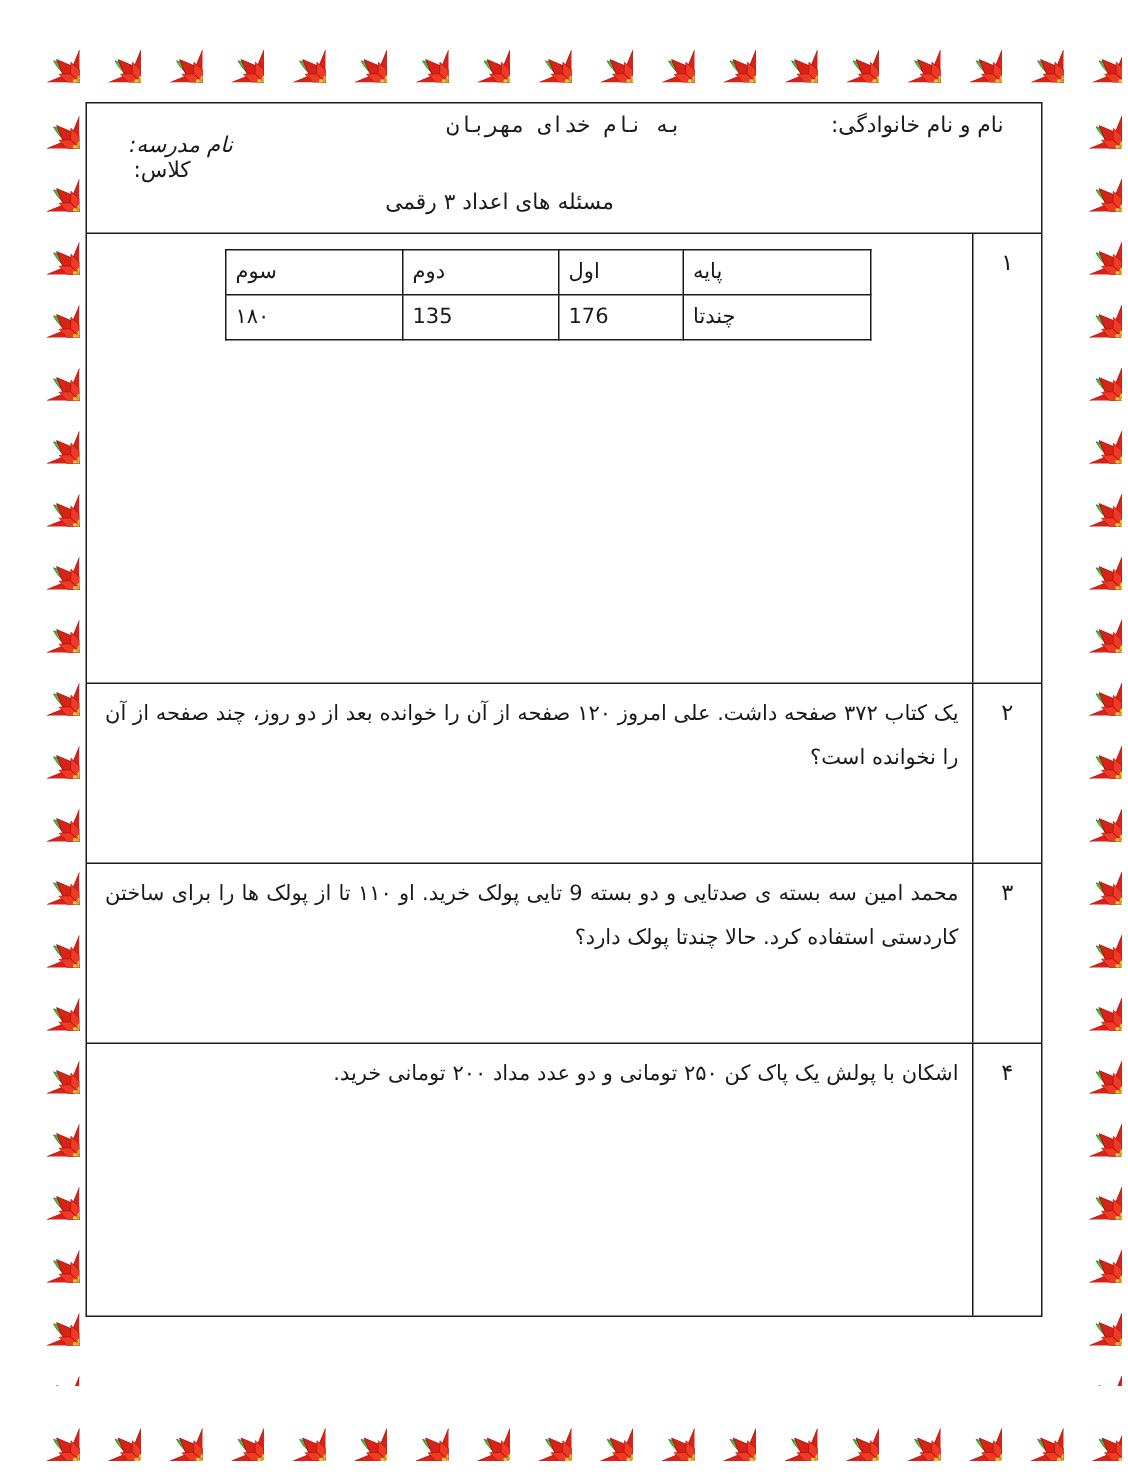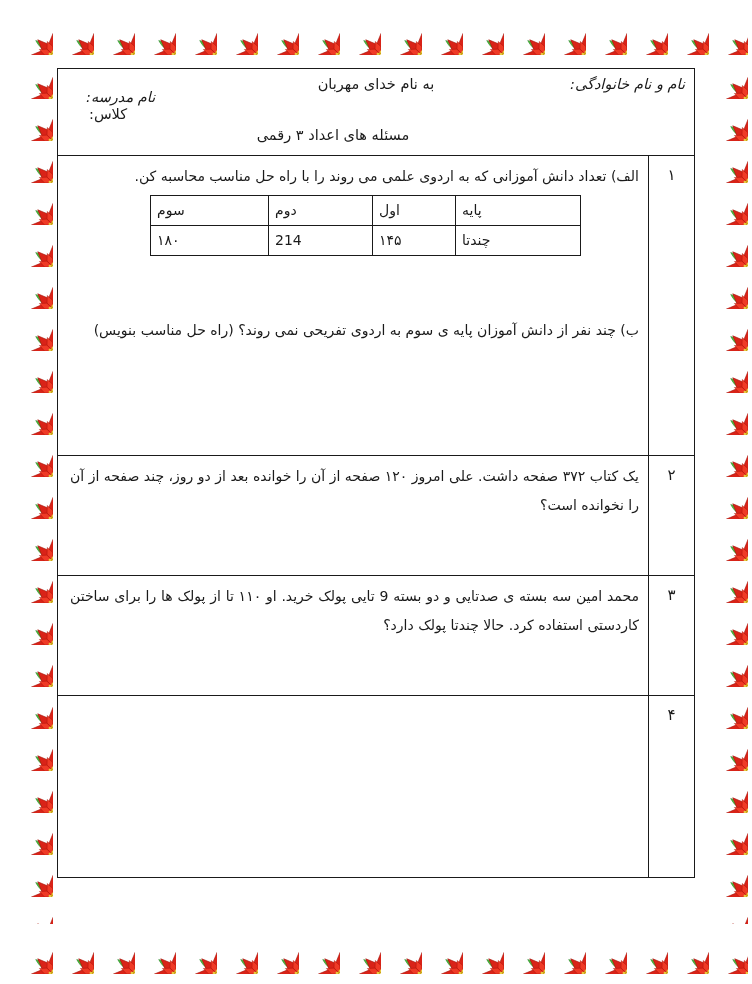--- a/index.html
+++ b/index.html
@@ -37,22 +37,22 @@
     border:1.5px solid var(--ink);
     direction:rtl;
     display:flex;flex-direction:column;
     background:#fff;
   }
   .sheet-header{
     position:relative;flex:0 0 87px;
     border-bottom:1.5px solid var(--ink);
     font-size:14.5px;
   }
-  .hdr-name{position:absolute;top:7px;right:9px;font-style:italic;}
-  .hdr-bismillah{position:absolute;top:7px;left:50%;transform:translateX(-50%);}
+  .hdr-name{position:absolute;top:7px;right:25px;}
+  .hdr-bismillah{position:absolute;top:7px;left:50%;transform:translateX(-50%);font-family:Liberation Mono, monospace;}
   .hdr-school{position:absolute;top:20px;left:28px;font-style:italic;}
   .hdr-class{position:absolute;top:37px;left:31px;}
   .hdr-title{position:absolute;top:58px;left:calc(50% - 43px);transform:translateX(-50%);white-space:nowrap;}
   
   .qrow{display:flex;flex-direction:row;border-bottom:1.5px solid var(--ink);}
   .qrow:last-child{border-bottom:none;flex:1 1 auto;}
   .qrow1{flex:0 0 300px;}
   .qrow2{flex:0 0 120px;}
   .qrow3{flex:0 0 120px;}
   .qnum{
@@ -381,54 +381,53 @@
     <span class="hdr-name">نام و نام خانوادگی:</span>
     <span class="hdr-bismillah">به نام خدای مهربان</span>
     <span class="hdr-school">نام مدرسه:</span>
     <span class="hdr-class">کلاس:</span>
     <span class="hdr-title">مسئله های اعداد ۳ رقمی</span>
   </div>
 
   <div class="qrow qrow1">
     <div class="qnum">۱</div>
     <div class="qcontent">
-      <div class="qline">الف) تعداد دانش آموزانی که به اردوی علمی می روند را با راه حل مناسب محاسبه کن.</div>
       <table class="grade-table">
         <tbody>
           <tr>
             <td class="gt-col-base">پایه</td>
             <td class="gt-col-1">اول</td>
             <td class="gt-col-2">دوم</td>
             <td class="gt-col-3">سوم</td>
           </tr>
           <tr>
             <td>چندتا</td>
-            <td>۱۴۵</td>
-            <td>214</td>
+            <td>176</td>
+            <td>135</td>
             <td>۱۸۰</td>
           </tr>
         </tbody>
       </table>
-      <div class="qline q1-partb">ب) چند نفر از دانش آموزان پایه ی سوم به اردوی تفریحی نمی روند؟ (راه حل مناسب بنویس)</div>
     </div>
   </div>
 
   <div class="qrow qrow2">
     <div class="qnum">۲</div>
     <div class="qcontent">
       <div class="qtext">یک کتاب ۳۷۲ صفحه داشت. علی امروز ۱۲۰ صفحه از آن را خوانده بعد از دو روز، چند صفحه از آن را نخوانده است؟</div>
     </div>
   </div>
 
   <div class="qrow qrow3">
     <div class="qnum">۳</div>
     <div class="qcontent">
       <div class="qtext">محمد امین سه بسته ی صدتایی و دو بسته 9 تایی پولک خرید. او ۱۱۰ تا از پولک ها را برای ساختن کاردستی استفاده کرد. حالا چندتا پولک دارد؟</div>
     </div>
   </div>
 
   <div class="qrow">
     <div class="qnum">۴</div>
     <div class="qcontent">
+      <div class="qtext">اشکان با پولش یک پاک کن ۲۵۰ تومانی و دو عدد مداد ۲۰۰ تومانی خرید.</div>
     </div>
   </div>
 
 </div>
 
 </body></html>

